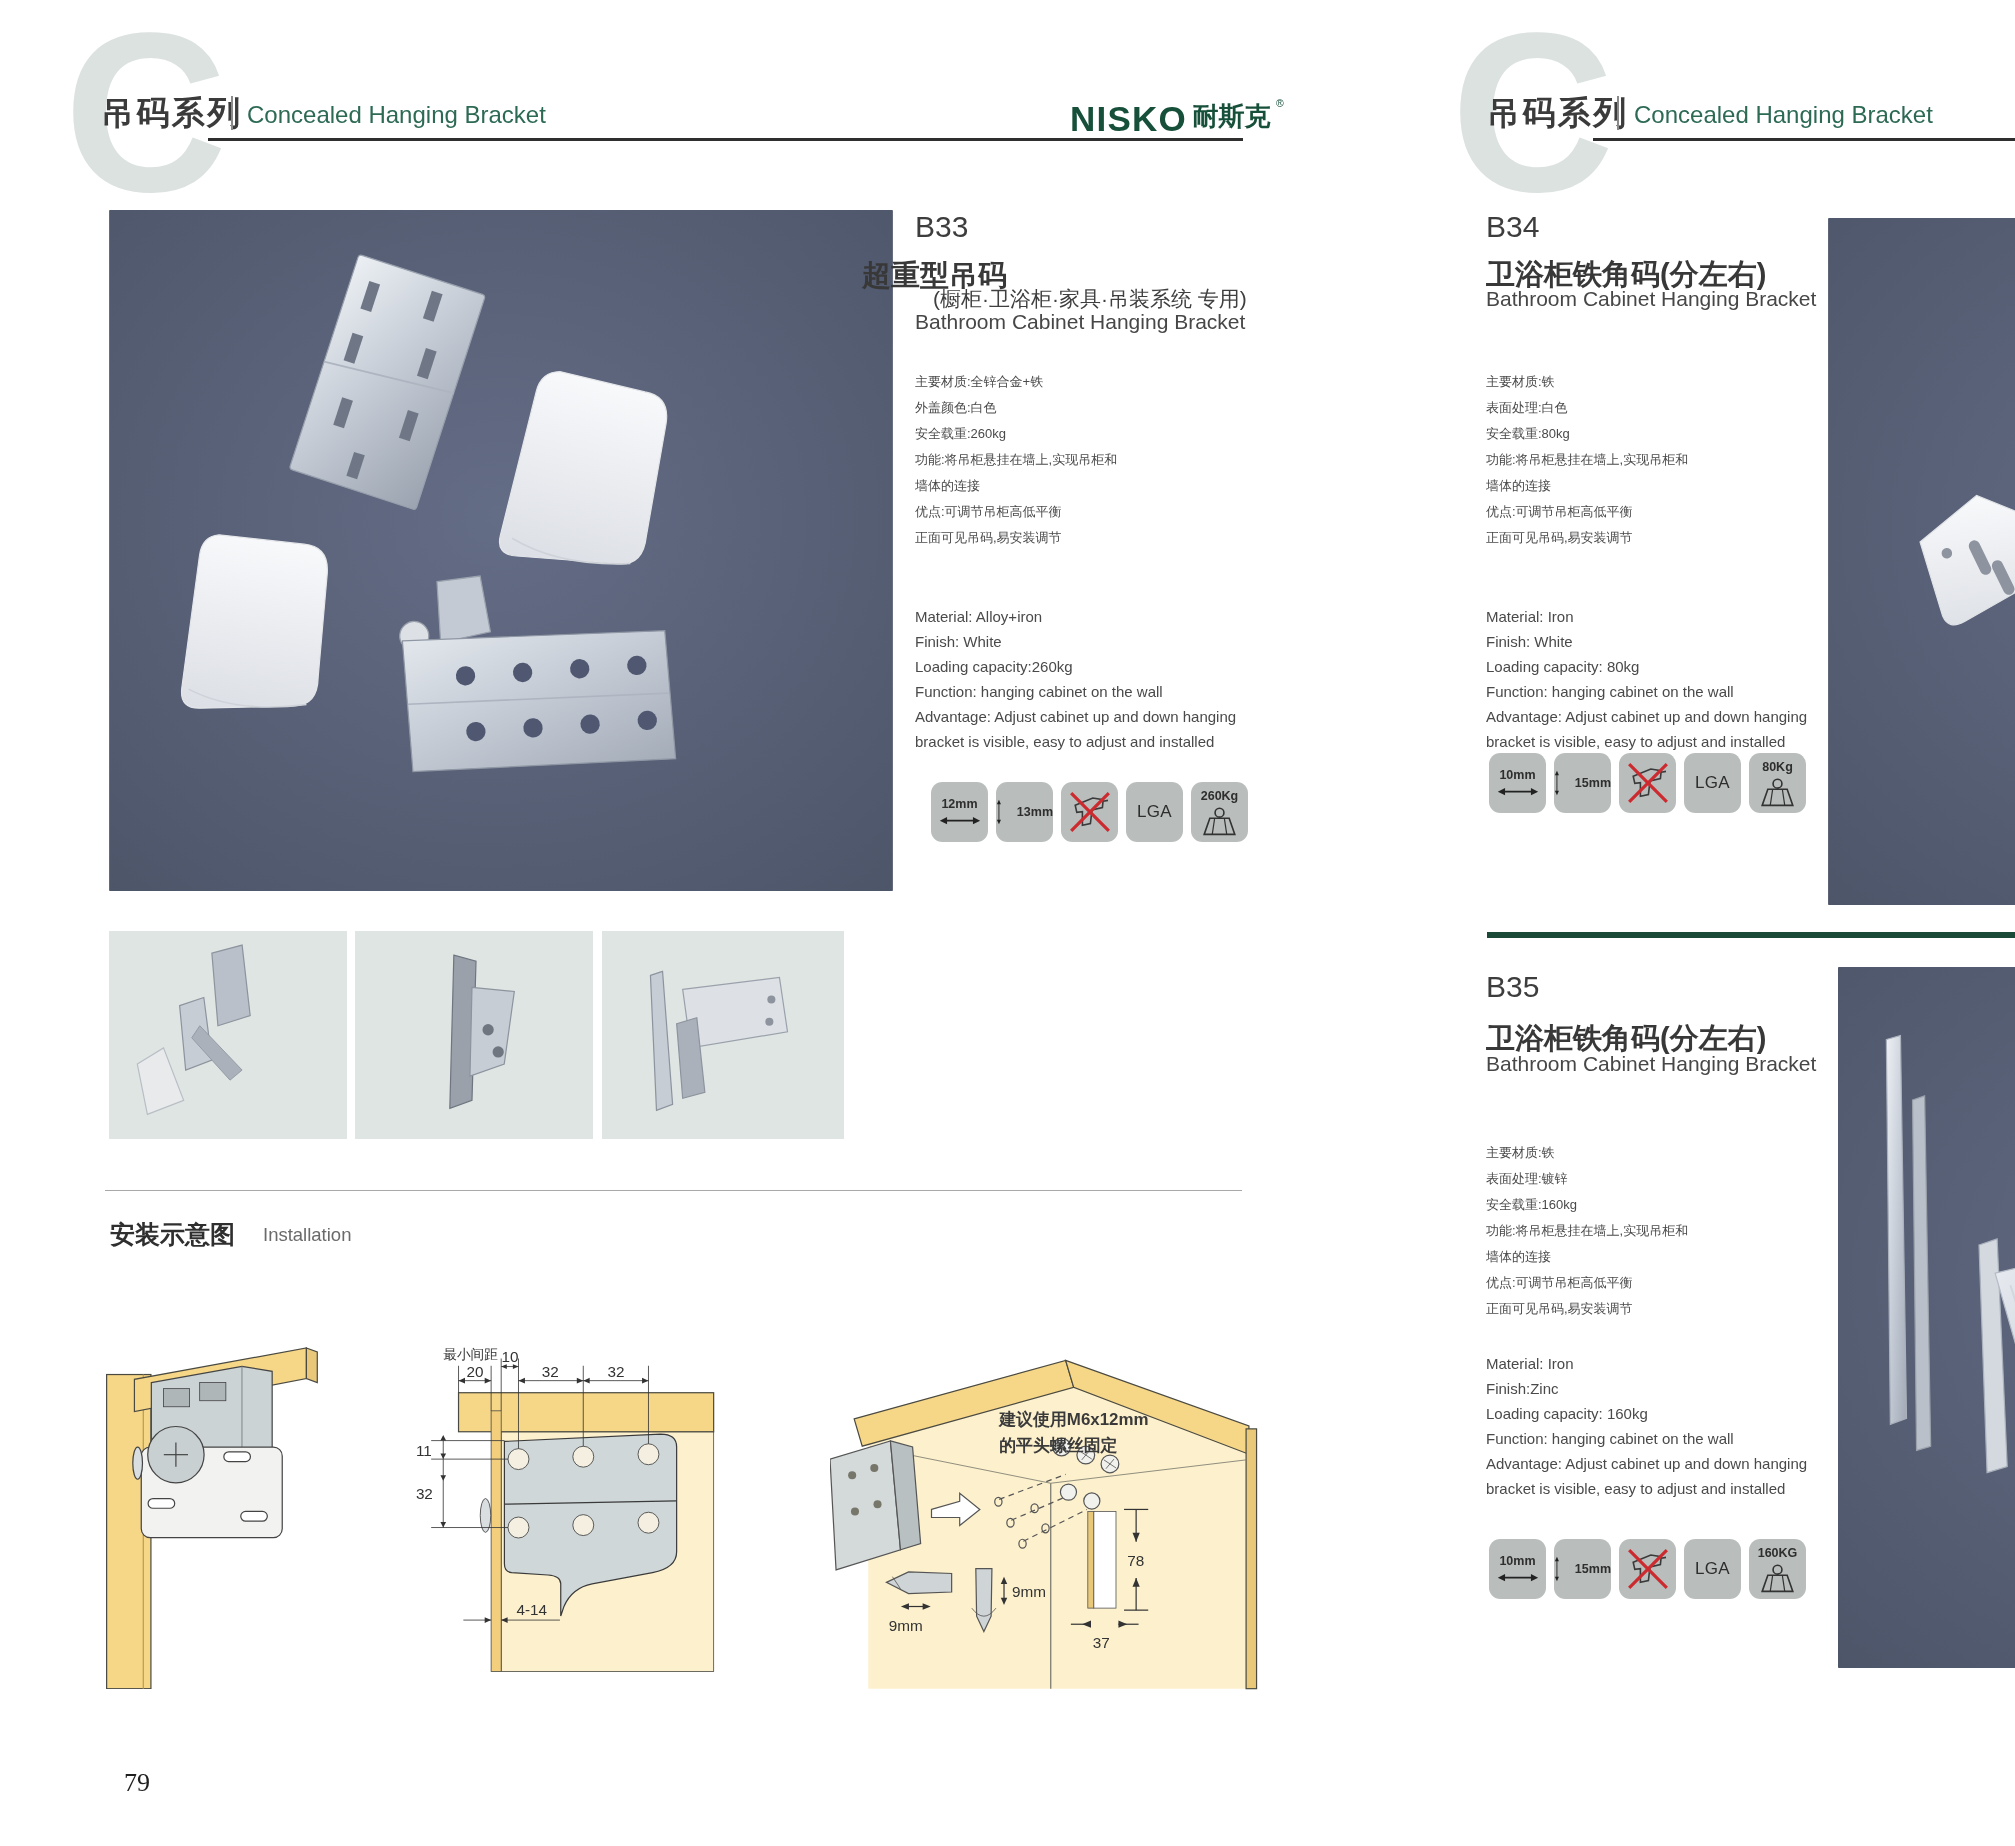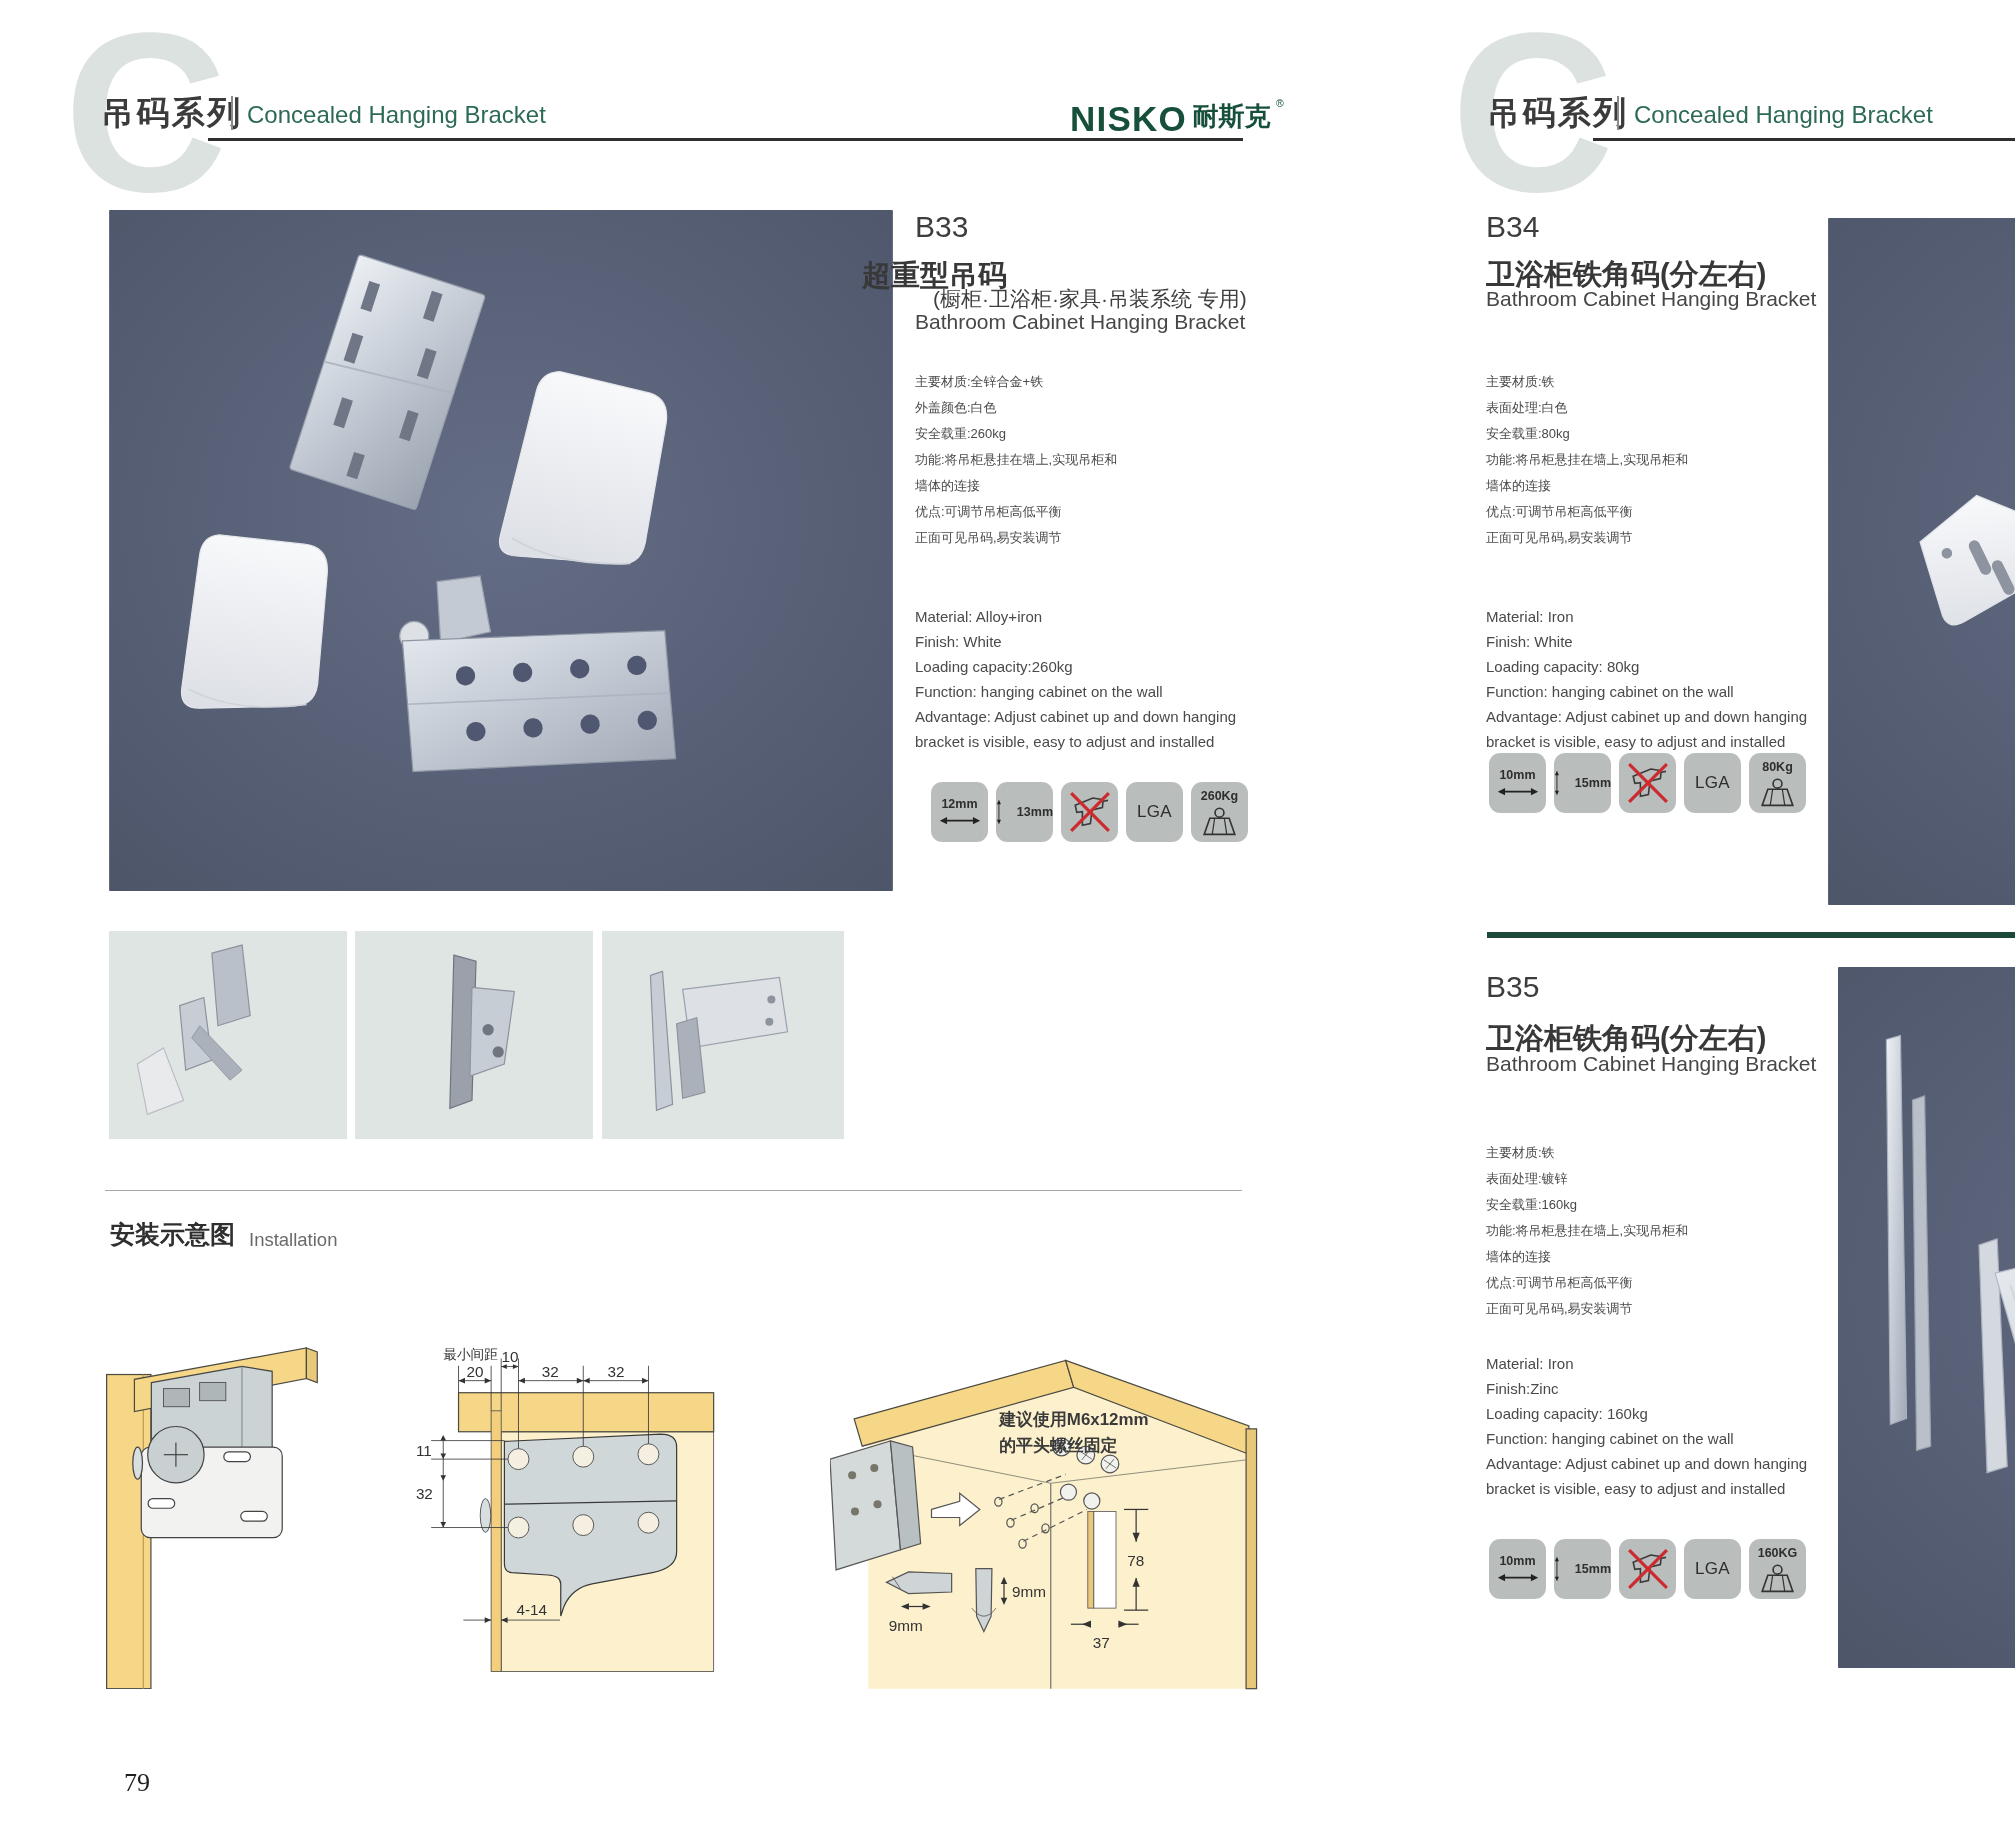--- a/index.html
+++ b/index.html
@@ -32,21 +32,21 @@
   .specs-en{font-size:15px;line-height:25px;}
   
   .badges{display:flex;gap:8px;}
   .badge{width:57px;height:60px;background:var(--badge-bg);border-radius:11.3px;display:flex;flex-direction:column;align-items:center;justify-content:center;gap:4px;color:#2e2e2e;}
   .badge.row{flex-direction:row;gap:15px;}
   .badge-label{font-size:12.5px;font-weight:600;}
   .badge-cert{font-size:17px;font-weight:500;letter-spacing:0.4px;}
   .photo{border-radius:0.8px;overflow:hidden;}
   .thumb{background:var(--thumb-bg);}
   .divider-thin{height:1.2px;background:#a8a8a8;}
-  .install-title{display:flex;align-items:flex-end;gap:14px;}
+  .install-title{display:flex;align-items:center;gap:28px;}
   .install-cn{font-size:25px;font-weight:700;color:#2f2f2f;}
   .install-en{font-size:18.5px;color:#6a6a6a;}
   .pageno{font-size:26px;font-family:"Liberation Serif","DejaVu Serif",serif;color:#1f1f1f;}
   .gr-bar{height:6.4px;background:var(--divider-green);}
   text.dim{font-size:38px;fill:#333;font-family:"Liberation Sans",sans-serif;}
   text.dim-sm{font-size:34px;fill:#333;font-family:"Liberation Sans",sans-serif;}
   text.note{font-size:42px;fill:#3a3a3a;font-weight:600;font-family:"Liberation Sans",sans-serif;}
 </style>
 </head>
 <body>

